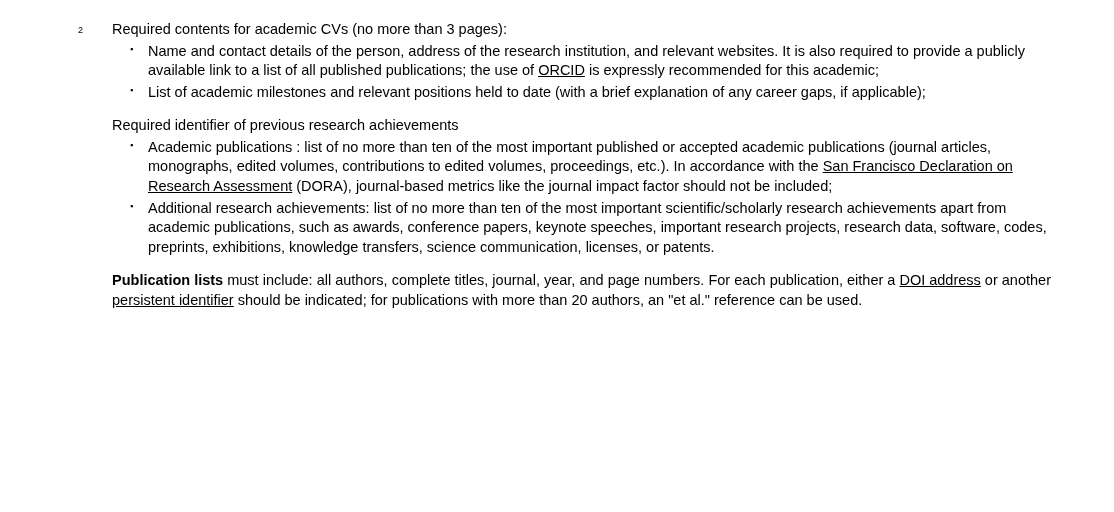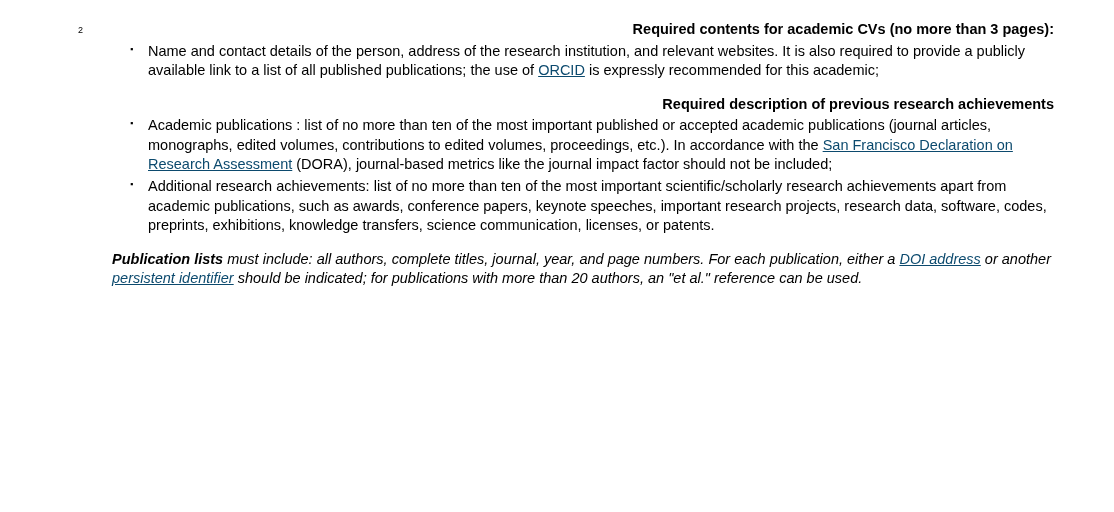--- a/index.html
+++ b/index.html
@@ -20,23 +20,22 @@
       position: absolute;
       left: 78px;
       top: 24px;
       font-size: 9px;
       vertical-align: super;
     }
     .content {
       margin-left: 42px;
     }
     .section-heading {
-      font-weight: bold;
+      font-weight: normal;
       margin-bottom: 2px;
-      text-align: right;
     }
     .section {
       margin-bottom: 14px;
     }
     ul {
       list-style: none;
       padding-left: 18px;
     }
     li {
       position: relative;
@@ -44,49 +43,49 @@
       margin-bottom: 2px;
     }
     li::before {
       content: "▪";
       position: absolute;
       left: 0;
       top: 1px;
       font-size: 9px;
     }
     .link {
-      color: #0c4a6e;
+      color: #000000;
       text-decoration: underline;
     }
     .para {
       margin-bottom: 2px;
-      font-style: italic;
     }
     .bold-inline {
       font-weight: bold;
     }
   </style>
 </head>
 <body>
 
 <span class="footnote-num">2</span>
 
 <div class="content">
 
   <div class="section">
     <div class="section-heading">Required contents for academic CVs (no more than 3 pages):</div>
     <ul>
       <li>
         <span>Name and contact details of the person, address of the research institution, and relevant websites. It is also required to provide a publicly available link to a list of all published publications; the use of </span><span class="link">ORCID</span><span> is expressly recommended for this academic;</span>
       </li>
+      <li>List of academic milestones and relevant positions held to date (with a brief explanation of any career gaps, if applicable);</li>
     </ul>
   </div>
 
   <div class="section">
-    <div class="section-heading">Required description of previous research achievements</div>
+    <div class="section-heading">Required identifier of previous research achievements</div>
     <ul>
       <li>
         <span>Academic publications : list of no more than ten of the most important published or accepted academic publications (journal articles, monographs, edited volumes, contributions to edited volumes, proceedings, etc.). In accordance with the </span><span class="link">San Francisco Declaration on Research Assessment</span><span> (DORA), journal-based metrics like the journal impact factor should not be included;</span>
       </li>
       <li>Additional research achievements: list of no more than ten of the most important scientific/scholarly research achievements apart from academic publications, such as awards, conference papers, keynote speeches, important research projects, research data, software, codes, preprints, exhibitions, knowledge transfers, science communication, licenses, or patents.</li>
     </ul>
   </div>
 
   <div class="section">
     <p class="para">

